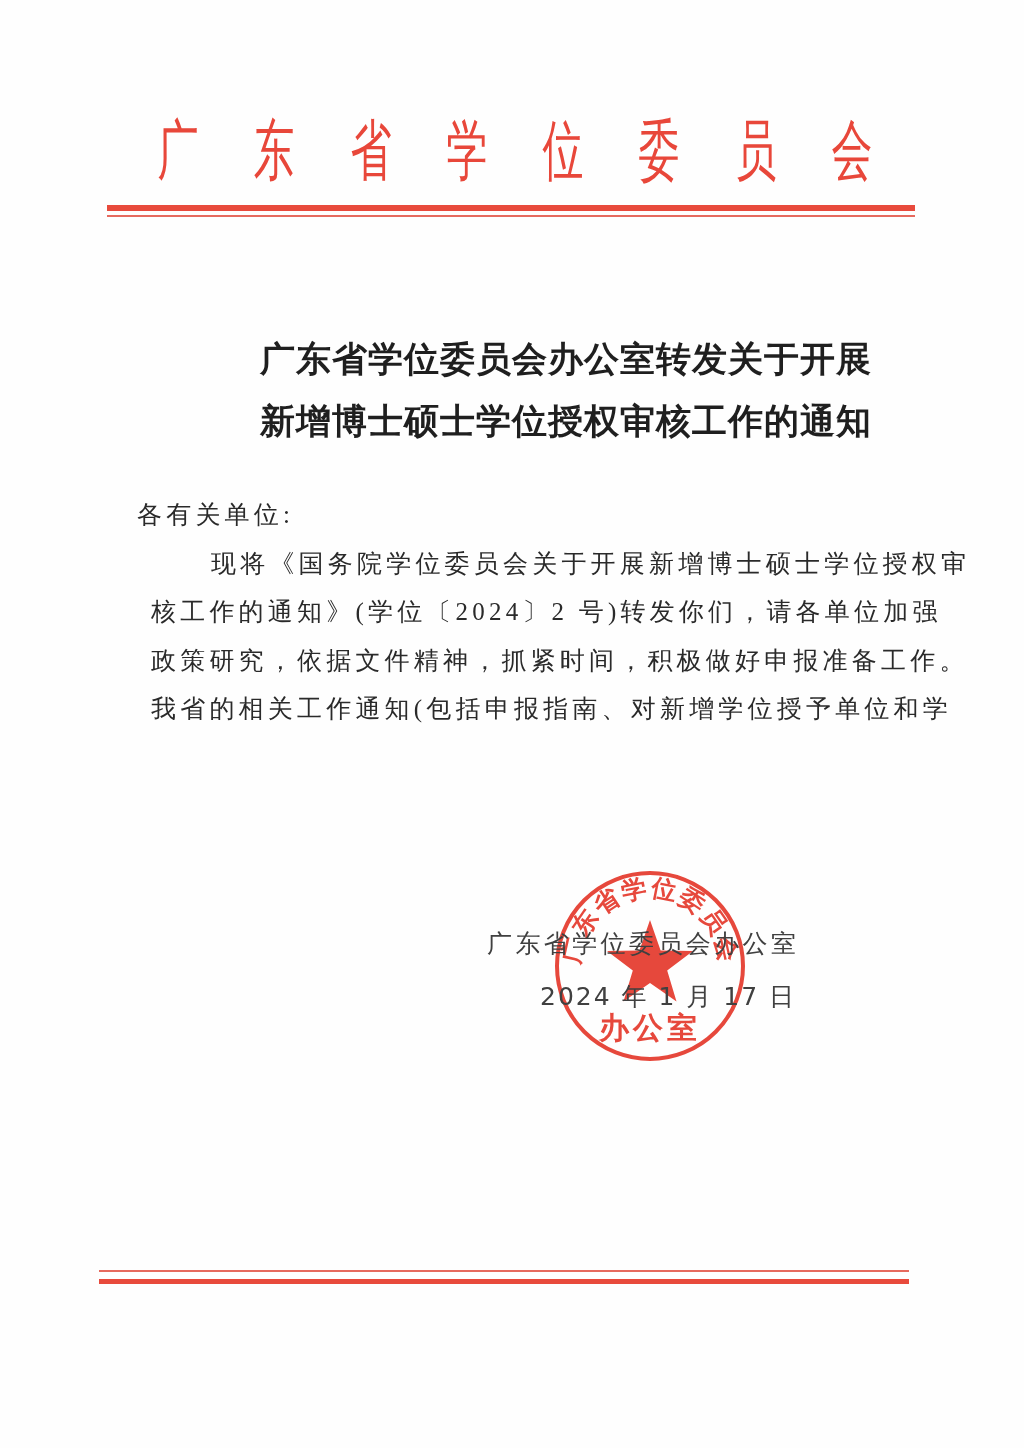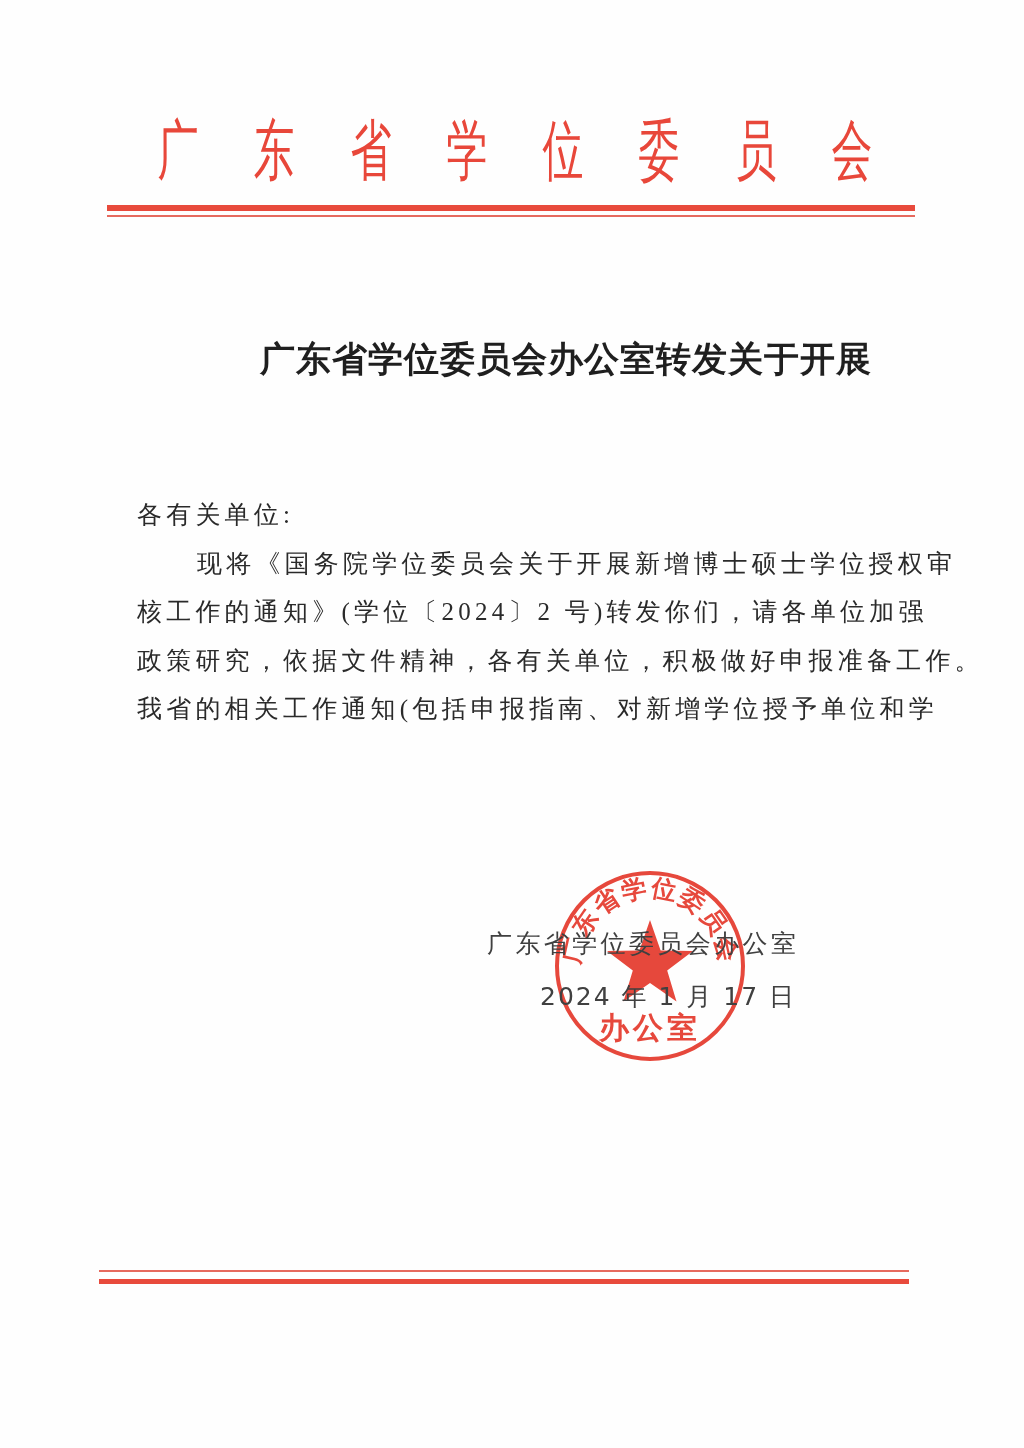--- a/index.html
+++ b/index.html
@@ -78,20 +78,21 @@
     color: #2a2a2a;
     font-family: Liberation Serif, serif;
     font-size: 25px;
     line-height: 48.5px;
     letter-spacing: 4.2px;
   }
   .body .salutation { white-space: nowrap; }
   .body .para {
     text-indent: 60px;
     text-align: justify;
+    margin-left: 14px;
   }
   .body .line { display: block; white-space: nowrap; }
   .body .line.indent { padding-left: 60px; }
 
   
   .sig {
     position: absolute;
     color: #404040;
     font-family: "DejaVu Sans", "Liberation Sans", sans-serif;
     font-size: 25px;
@@ -126,28 +127,29 @@
     <span>委</span>
     <span>员</span>
     <span>会</span>
   </div>
 
   <div class="rule top-thick"></div>
   <div class="rule top-thin"></div>
 
   <div class="title">
     <div>广东省学位委员会办公室转发关于开展</div>
+    <div>新增博士硕士学位授权审核工作的通知</div>
   </div>
 
   <div class="body">
     <div class="salutation">各有关单位:</div>
     <div class="para">
       <span class="line indent" style="text-indent:0">现将《国务院学位委员会关于开展新增博士硕士学位授权审</span>
       <span class="line" style="text-indent:0">核工作的通知》(学位〔2024〕2 号)转发你们，请各单位加强</span>
-      <span class="line" style="text-indent:0">政策研究，依据文件精神，各有关单位，积极做好申报准备工作。</span>
+      <span class="line" style="text-indent:0">政策研究，依据文件精神，抓紧时间，积极做好申报准备工作。</span>
       <span class="line" style="text-indent:0">我省的相关工作通知(包括申报指南、对新增学位授予单位和学</span>
     </div>
   </div>
 
   <div class="sig org">广东省学位委员会办公室</div>
   <div class="sig date">2024 年 1 月 17 日</div>
 
   <svg class="seal" viewBox="0 0 196 196" xmlns="http://www.w3.org/2000/svg">
     <defs>
       <path id="sealArc" d="M 32 122 A 70 70 0 1 1 164 122" fill="none"></path>

